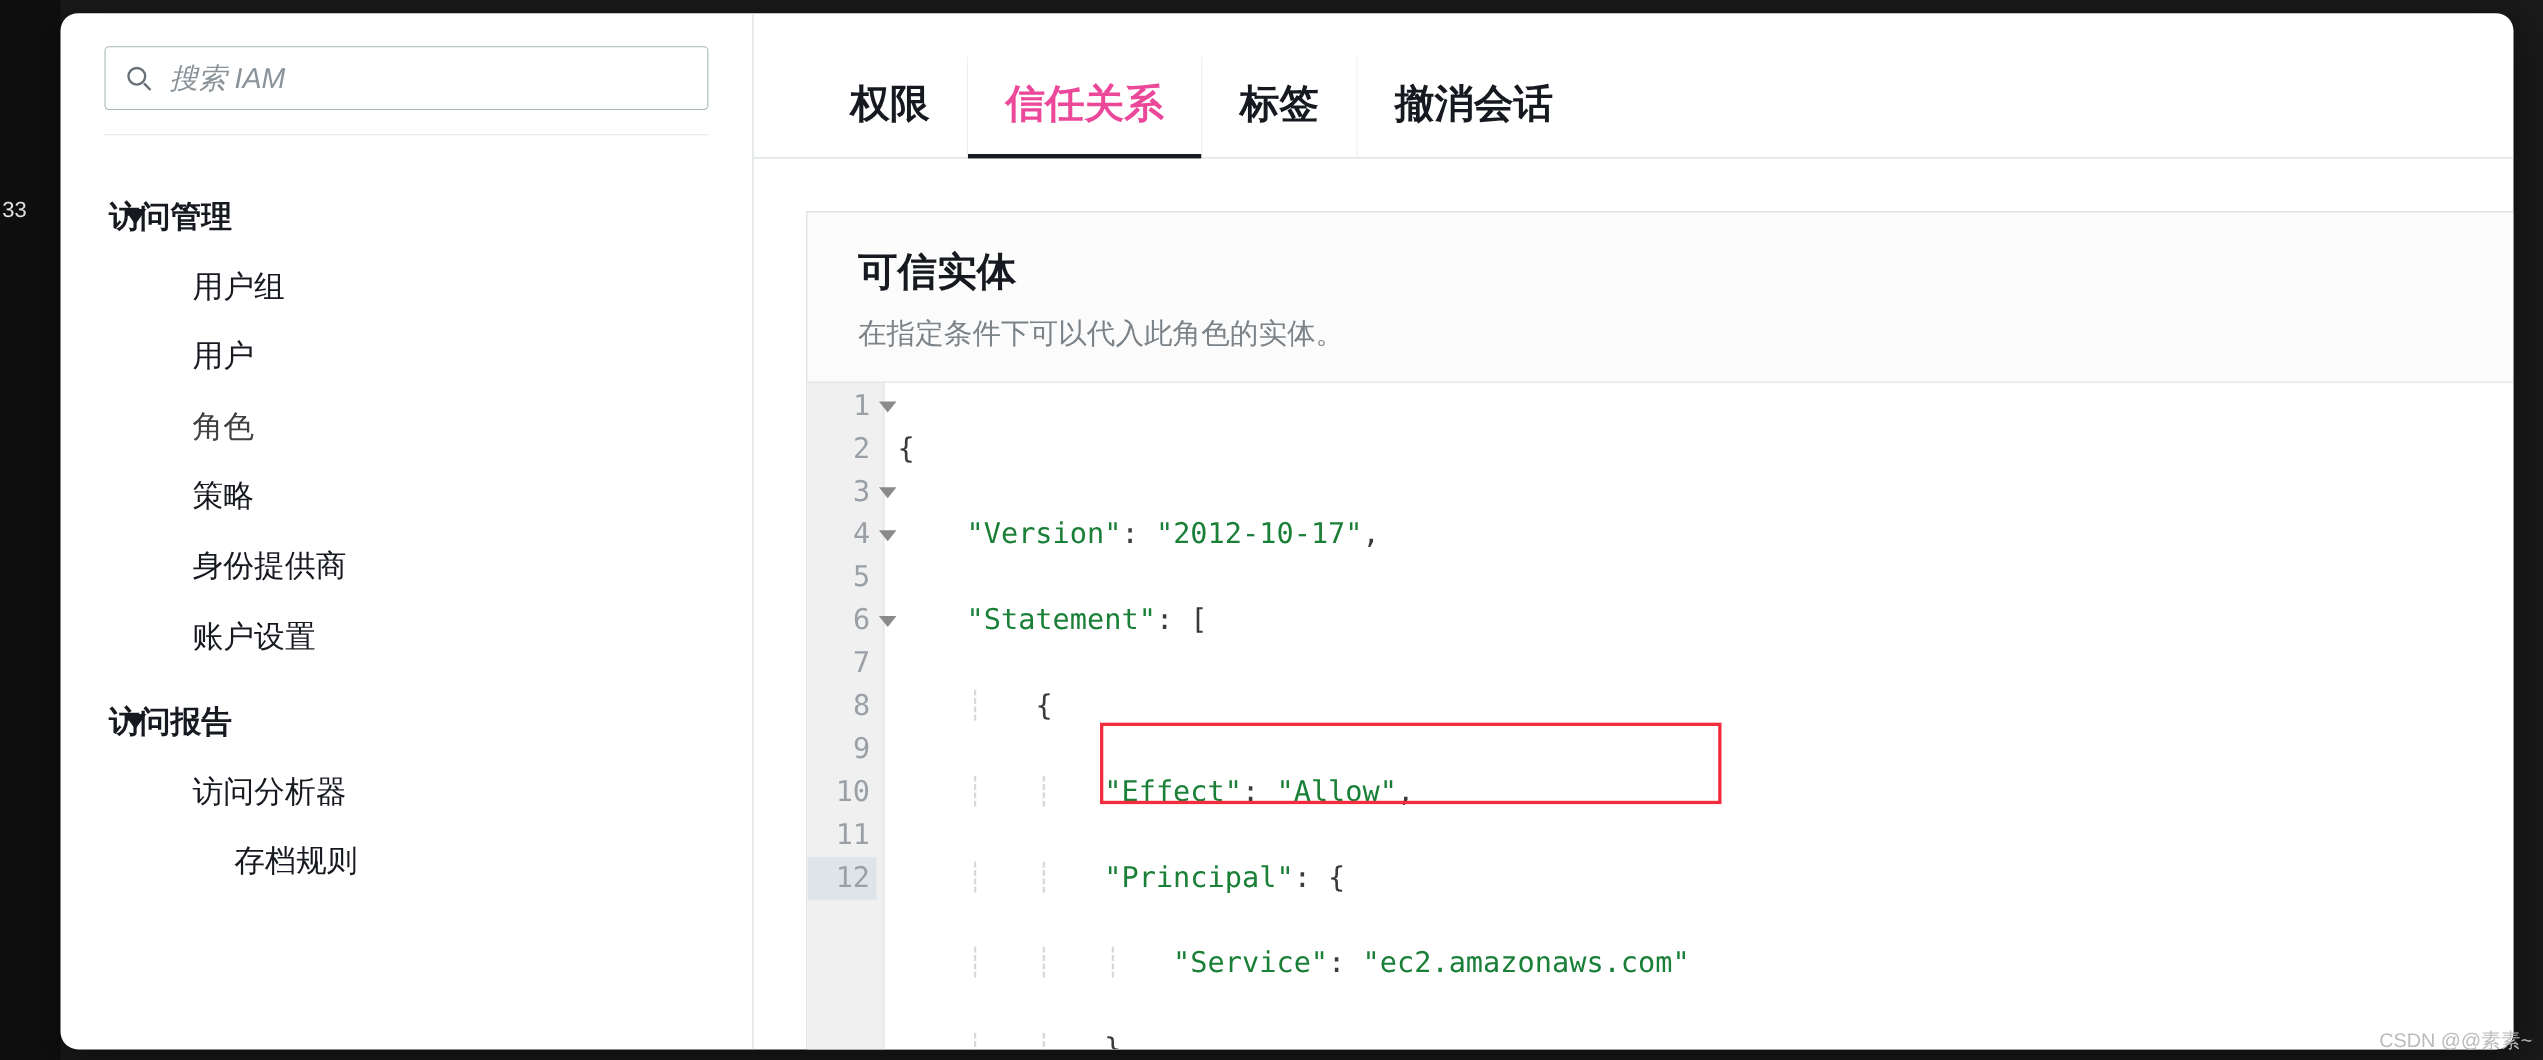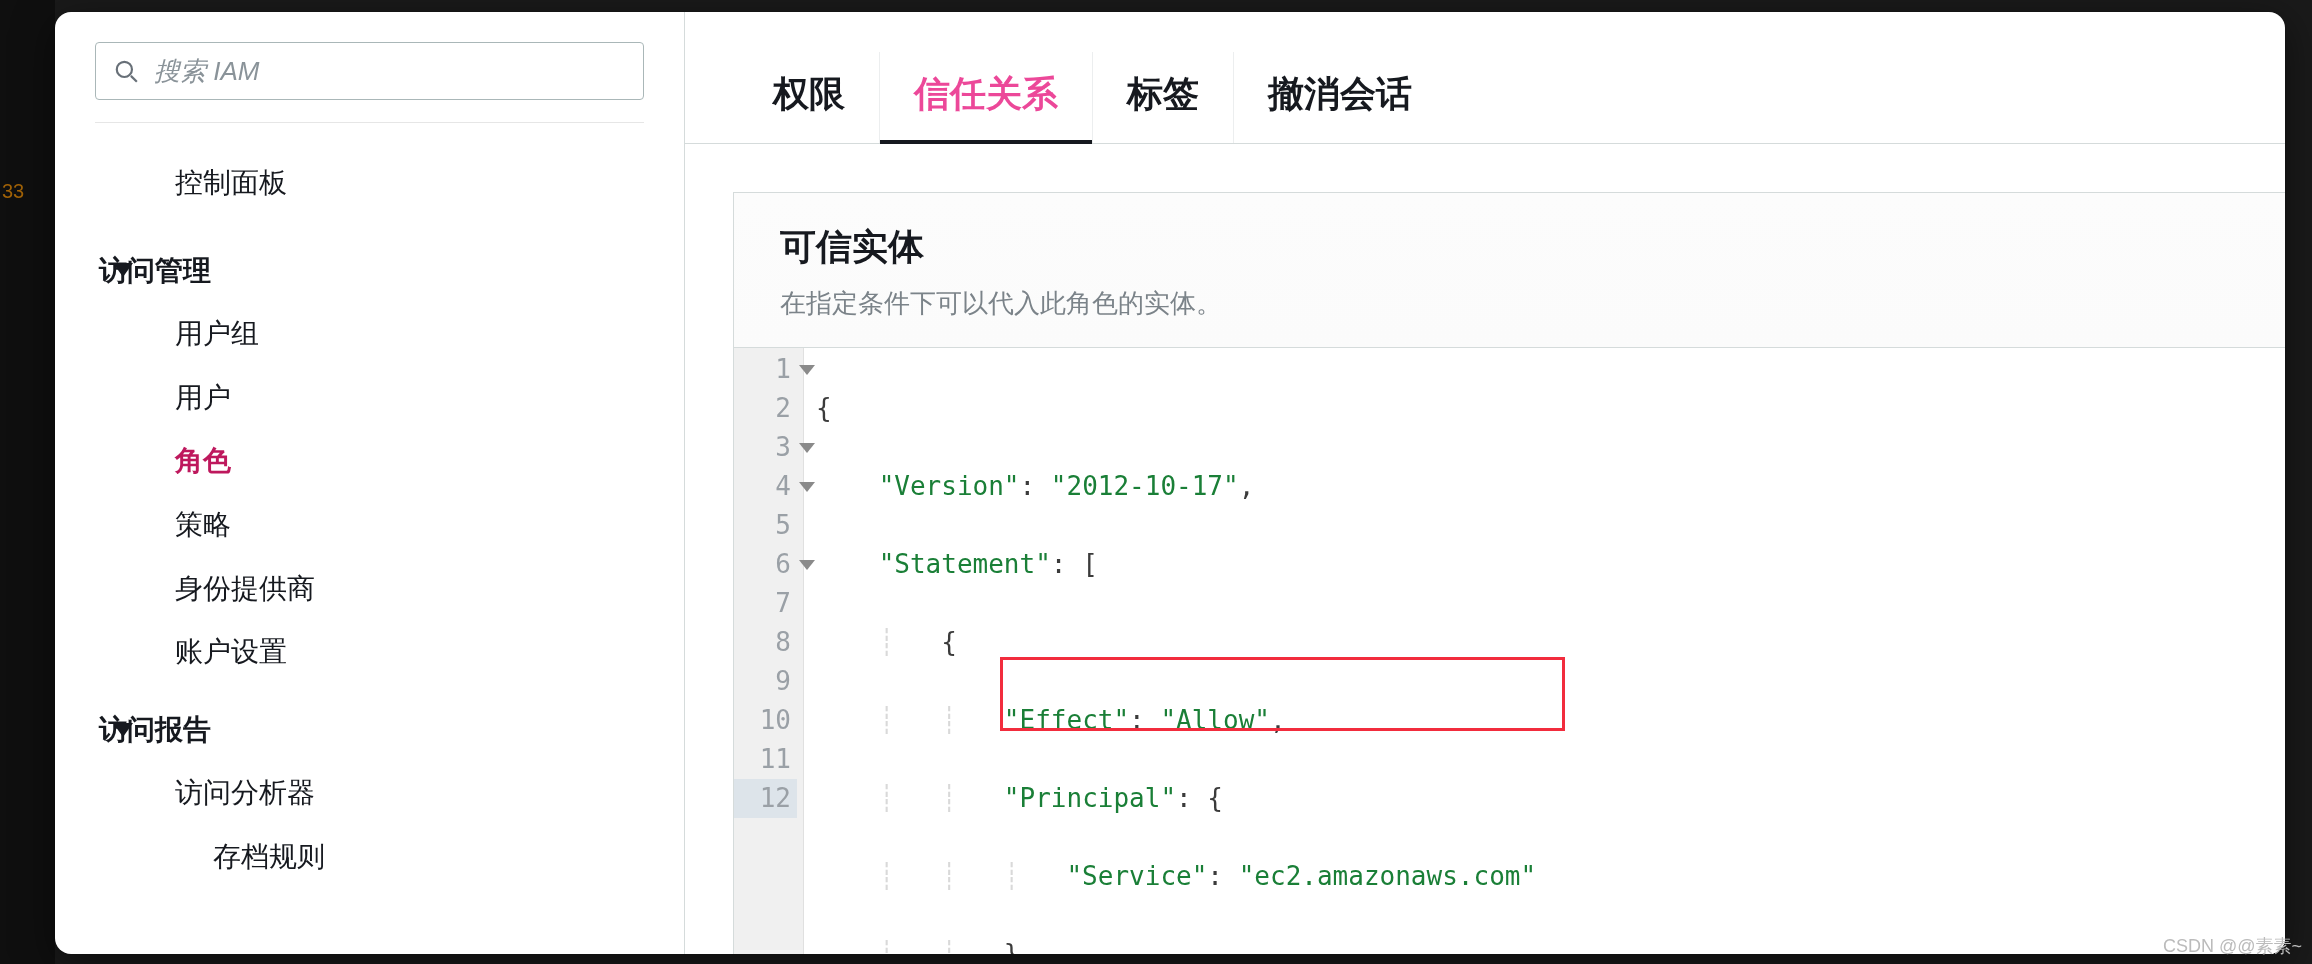--- a/index.html
+++ b/index.html
@@ -22,21 +22,21 @@
     border-radius: 16px;
     overflow: hidden;
     box-shadow: 0 0 0 1px rgba(0,0,0,0.05), 0 10px 40px rgba(0,0,0,0.5);
     display: flex;
   }
   .left-edge {
     position: absolute;
     left: 0; top: 0; bottom: 0;
     width: 55px;
     background: #0f0f0f;
-    color: #a16207;
+    color: #e5e5e5;
     font-size: 20px;
     padding-top: 180px;
   }
   .left-edge .num {
     writing-mode: horizontal-tb;
     padding-left: 2px;
   }
   
   .sidebar {
     width: 630px;
@@ -97,21 +97,21 @@
     position: absolute;
     left: 58px;
     top: 50%;
     transform: translateY(-50%);
     width: 0; height: 0;
     border-left: 10px solid transparent;
     border-right: 10px solid transparent;
     border-top: 14px solid #16191f;
   }
   .nav-item.top { padding-left: 120px; margin-bottom: 10px; }
-  .nav-item.active { color: #be185d; font-weight: 700; }
+  .nav-item.active { color: #404040; font-weight: 400; }
   .nav-sep { height: 14px; }
   
   .main {
     flex: 1;
     display: flex;
     flex-direction: column;
     overflow: hidden;
   }
   .tabs-row {
     display: flex;
@@ -235,21 +235,20 @@
       <div class="search-box">
         <svg viewBox="0 0 24 24" fill="none" stroke="currentColor" stroke-width="2">
             <circle cx="10.5" cy="10.5" r="7"></circle>
             <line x1="16.5" y1="16.5" x2="22" y2="22"></line>
           </svg>
         <input class="search-input" placeholder="搜索 IAM" style="">
       </div>
     </div>
     <hr class="sidebar-divider">
     <nav class="nav">
-      <div class="nav-item top"><span>控制面板</span></div>
       <div class="nav-sep"></div>
       <div class="nav-item header">
         <span class="caret"></span>
         <span>访问管理</span>
       </div>
       <div class="nav-item level1"><span>用户组</span></div>
       <div class="nav-item level1"><span>用户</span></div>
       <div class="nav-item level1 active"><span>角色</span></div>
       <div class="nav-item level1"><span>策略</span></div>
       <div class="nav-item level1"><span>身份提供商</span></div>

